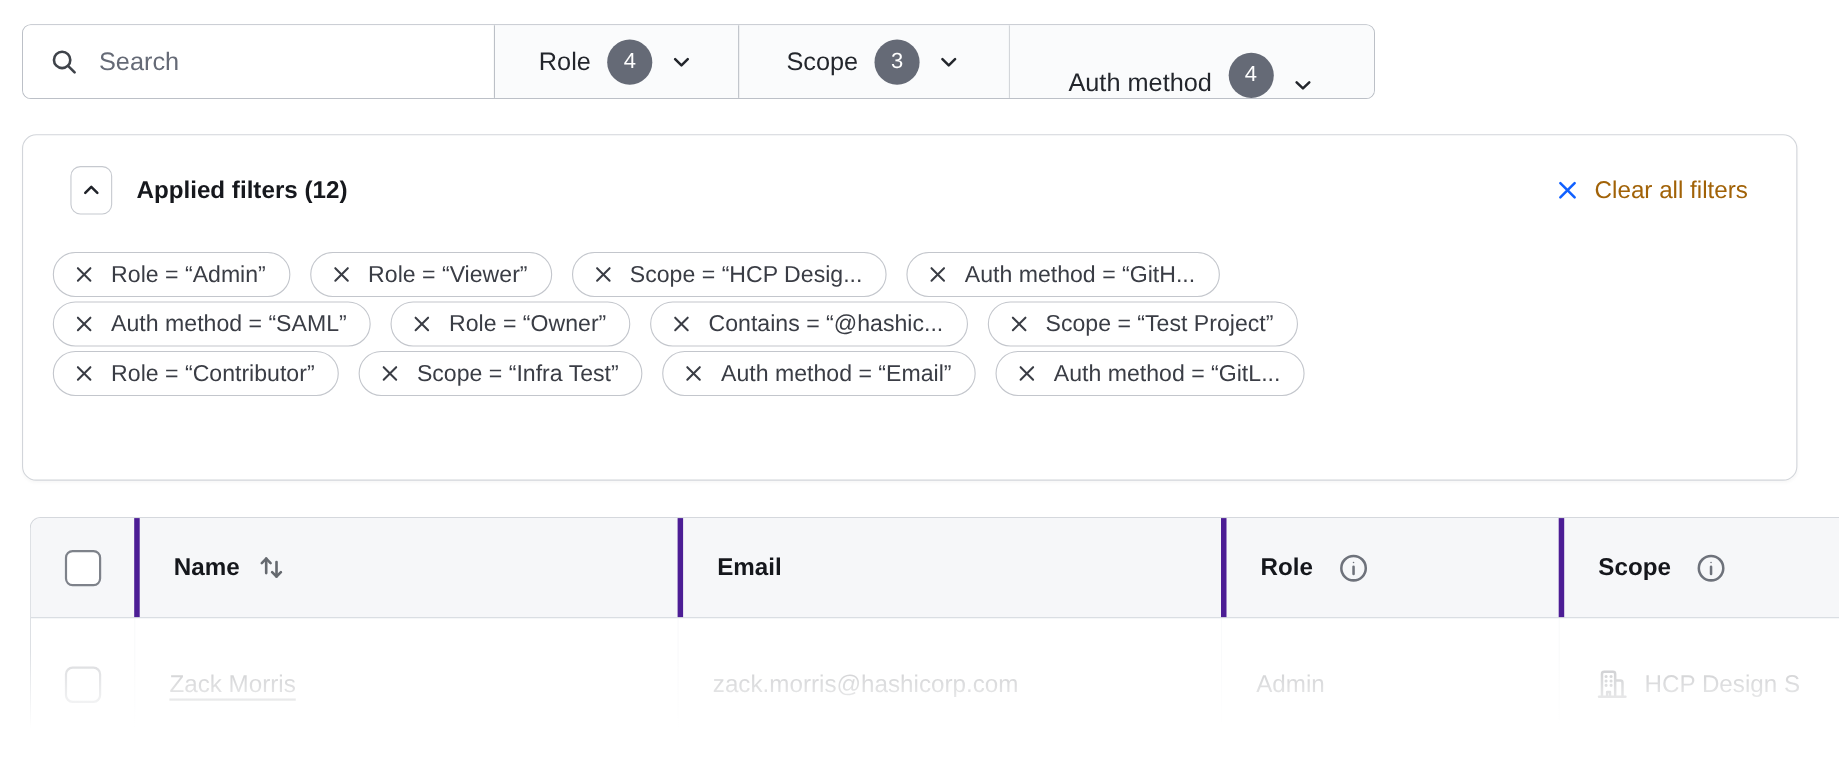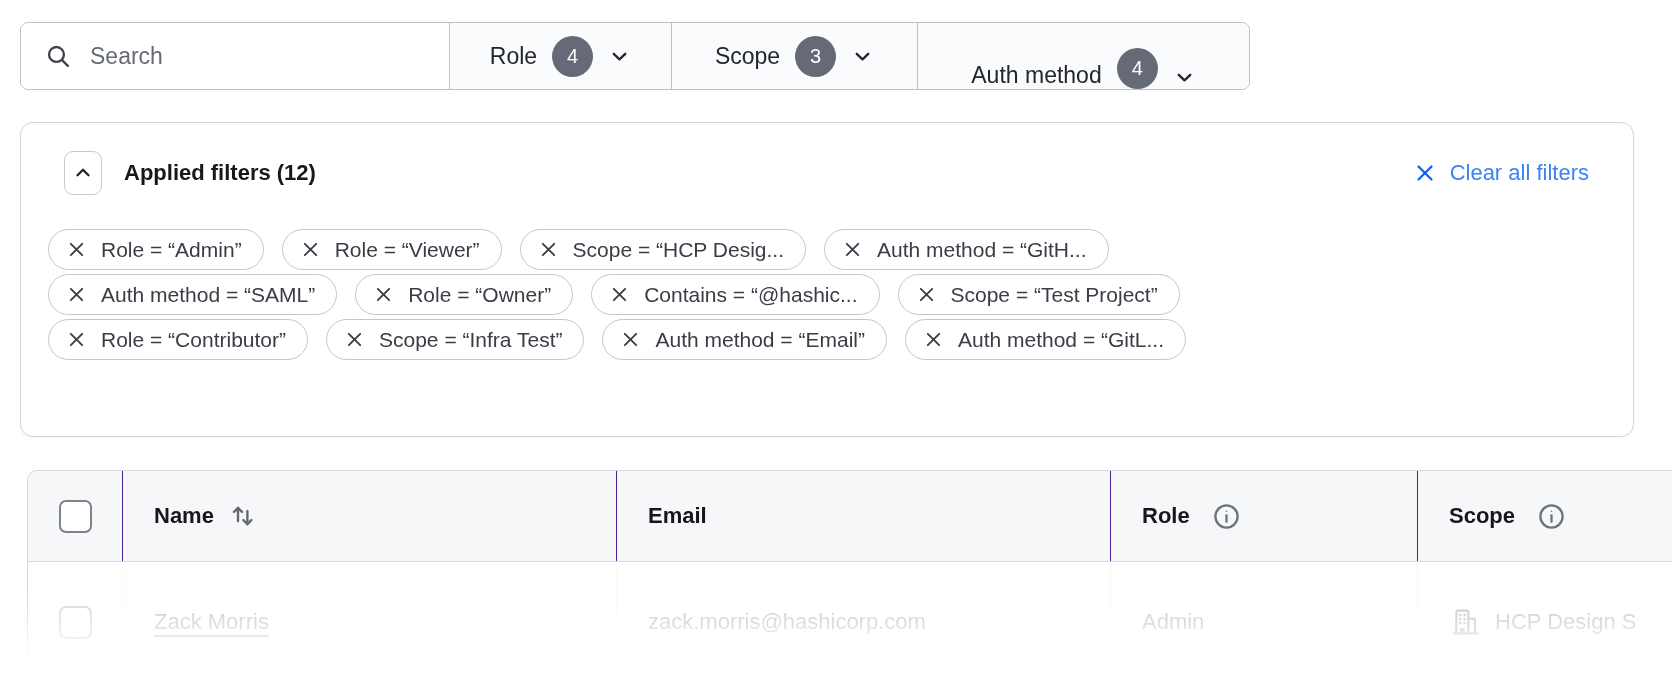--- a/index.html
+++ b/index.html
@@ -81,21 +81,21 @@
   .t-row {
     display:grid;
     grid-template-columns:94px 494px 494px 307px 1fr;
   }
   .t-head { background:#f6f7f9; height:91px; border-bottom:1.5px solid #d8dbe0; }
   .t-body-row { height:120px; }
   .t-cell {
     display:flex; align-items:center; padding-left:31px; gap:14px;
     overflow:hidden; white-space:nowrap;
   }
-  .t-head .t-cell { border-left:1px solid #4c1d95; }
+  .t-head .t-cell { border-left:5px solid #4c1d95; }
   .t-body-row .t-cell { border-left:1px solid #eceef1; }
   .t-cell.cb-cell { justify-content:center; padding-left:0; border-left:none !important; }
   .th-label { font-size:22px; font-weight:700; color:#15171c; }
   .checkbox {
     width:33px; height:33px; border:2px solid #7e828a; border-radius:7px;
     background:#fff; cursor:pointer;
   }
   .t-body-row { opacity:0.30; }
   .cell-text { font-size:22px; color:#3b3e45; }
   .name-link { text-decoration:underline; text-underline-offset:6px; cursor:pointer; }
@@ -156,21 +156,21 @@
   <div id="filters-panel">
     <div class="panel-header">
       <div class="collapse-btn">
         <span style="display:flex;">
           <svg width="22" height="22" viewBox="0 0 24 24" fill="none" stroke="#20232a" stroke-width="2.5" stroke-linecap="round" stroke-linejoin="round">
             <path d="M6 14.5 L12 8.5 L18 14.5"></path>
           </svg>
         </span>
       </div>
       <div class="panel-title">Applied filters (12)</div>
-      <div class="clear-link" id="clear-link" style="color: #3b82f6; text-align: center;">
+      <div class="clear-link" id="clear-link" style="color: #a16207; text-align: center;">
         <span style="display:flex;">
           <svg width="24" height="24" viewBox="0 0 24 24" fill="none" stroke="#1060FF" stroke-width="2.3" stroke-linecap="round">
             <line x1="5.5" y1="5.5" x2="18.5" y2="18.5"></line>
             <line x1="18.5" y1="5.5" x2="5.5" y2="18.5"></line>
           </svg>
         </span>
         <span>Clear all filters</span>
       </div>
     </div>
     <div id="chip-rows">

